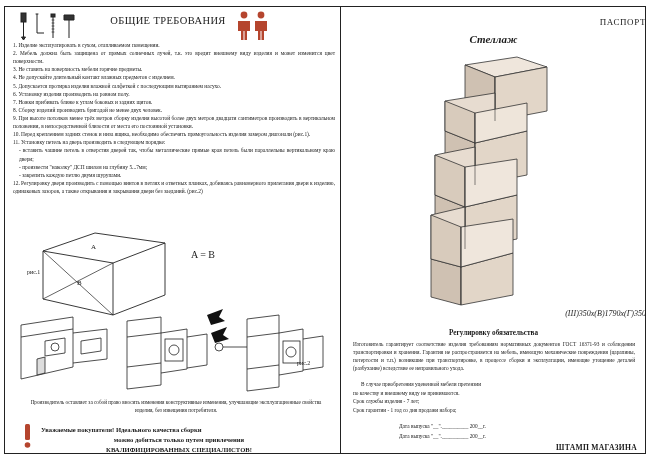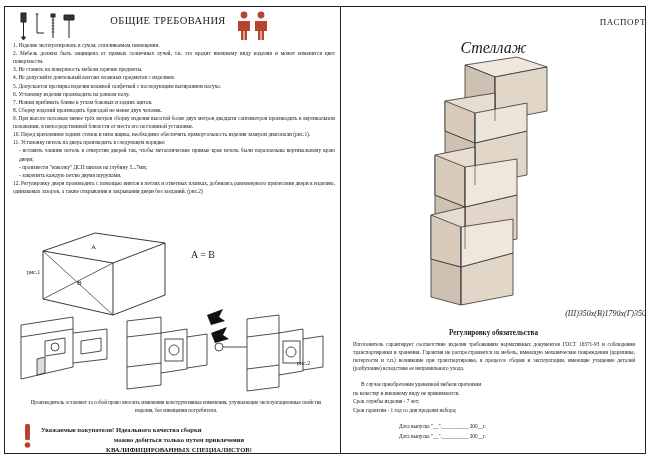--- a/index.html
+++ b/index.html
@@ -52,22 +52,22 @@
   .thanks .l1 { text-align:left; padding-left:18px; font-weight:bold; }
   .excl { position:absolute; left:16px; top:416px; width:14px; height:26px; }
 
   
   .right { position:absolute; left:341px; top:7px; width:305px; height:446px; }
   .passport {
     position:absolute; left:0; top:10px; width:305px; text-align:right;
     font-size:9px; letter-spacing:.6px;
   }
   .model {
-    position:absolute; left:0; top:32px; width:305px; text-align:center;
-    font-size:16px; font-style:italic; font-weight:normal; font-family:"Liberation Serif", serif;
+    position:absolute; left:0; top:26px; width:305px; text-align:center;
+    font-size:11px; font-style:italic; font-weight:bold; font-family:"Liberation Serif", serif;
   }
   .shelf { position:absolute; left:84px; top:48px; width:140px; height:252px; }
   .dims {
     position:absolute; left:0; top:302px; width:305px; text-align:right;
     font-size:8px; font-weight:normal; font-style:italic;
   }
   .warranty-title {
     position:absolute; left:0; top:322px; width:305px; text-align:center;
     font-size:7.2px; font-weight:bold;
   }
@@ -269,14 +269,15 @@
       <div>по качеству и внешнему виду не принимаются.</div>
       <div>Срок службы изделия - 7 лет;</div>
       <div>Срок гарантии - 1 год со дня продажи набора;</div>
     </div>
 
     <div class="dates">
       <div>Дата выпуска "__".__________  200__г.</div>
       <div>Дата выпуска "__".__________  200__г.</div>
     </div>
 
+    <div class="stamp">ШТАМП МАГАЗИНА</div>
   </div>
 </div>
 
 </body></html>

